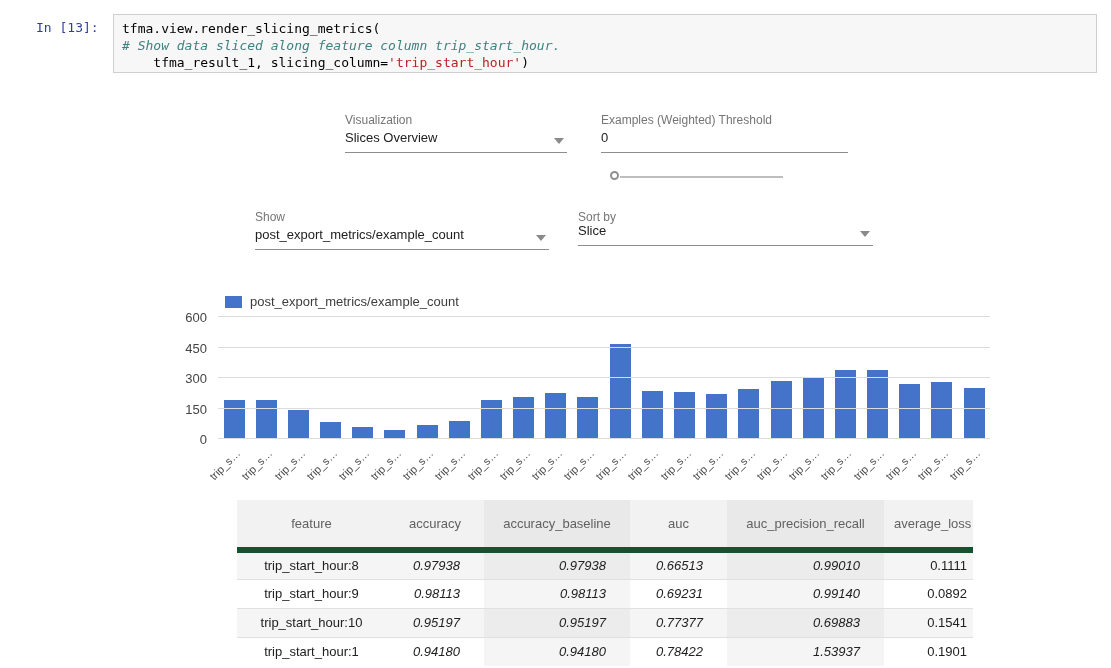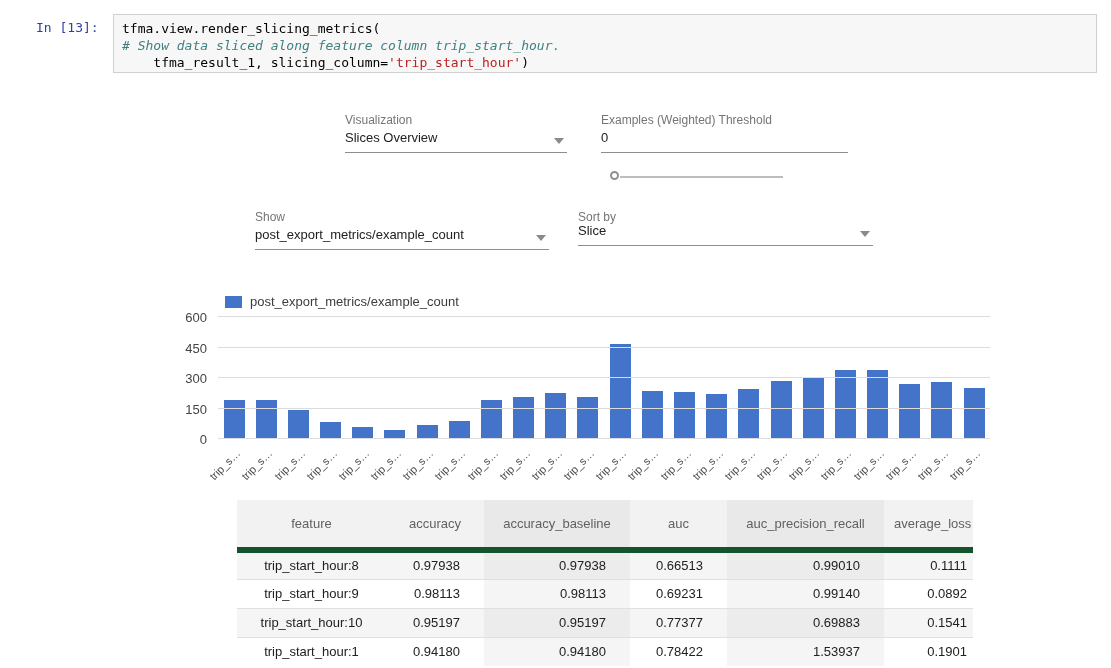--- a/index.html
+++ b/index.html
@@ -61,21 +61,21 @@
   .table-wrap { position:absolute; left:237px; top:500px; width:736px; overflow:hidden; }
   table { border-collapse:collapse; table-layout:fixed; width:736px; font-size:13px; }
   th { height:50px; font-weight:400; color:#616161; text-align:center;
        background:#f2f2f2; border-bottom:6px solid #14532d; overflow:hidden; white-space:nowrap; }
   td { height:29px; border-top:1px solid #e0e0e0; white-space:nowrap; overflow:hidden; }
   .col0 { width:149px; } .col1 { width:98px; } .col2 { width:146px; }
   .col3 { width:97px; }  .col4 { width:157px; } .col5 { width:89px; }
   th.col2, th.col4 { background:#e9e9e9; }
   th.col5 { text-align:left; padding-left:10px; }
   td.col0 { text-align:center; }
-  td.col1, td.col2, td.col3, td.col4 { text-align:right; padding-right:24px; }
+  td.col1, td.col2, td.col3, td.col4 { text-align:right; padding-right:24px;font-style:italic; }
   td.col5 { text-align:right; padding-right:6px; }
   tbody tr:nth-child(odd)  td { background:#f5f5f5; }
   tbody tr:nth-child(odd)  td.col2, tbody tr:nth-child(odd)  td.col4 { background:#ececec; }
   tbody tr:nth-child(even) td { background:#ffffff; }
   tbody tr:nth-child(even) td.col2, tbody tr:nth-child(even) td.col4 { background:#f5f5f5; }
 </style>
 </head>
 <body>
 
 <div class="prompt">In [13]:</div>

